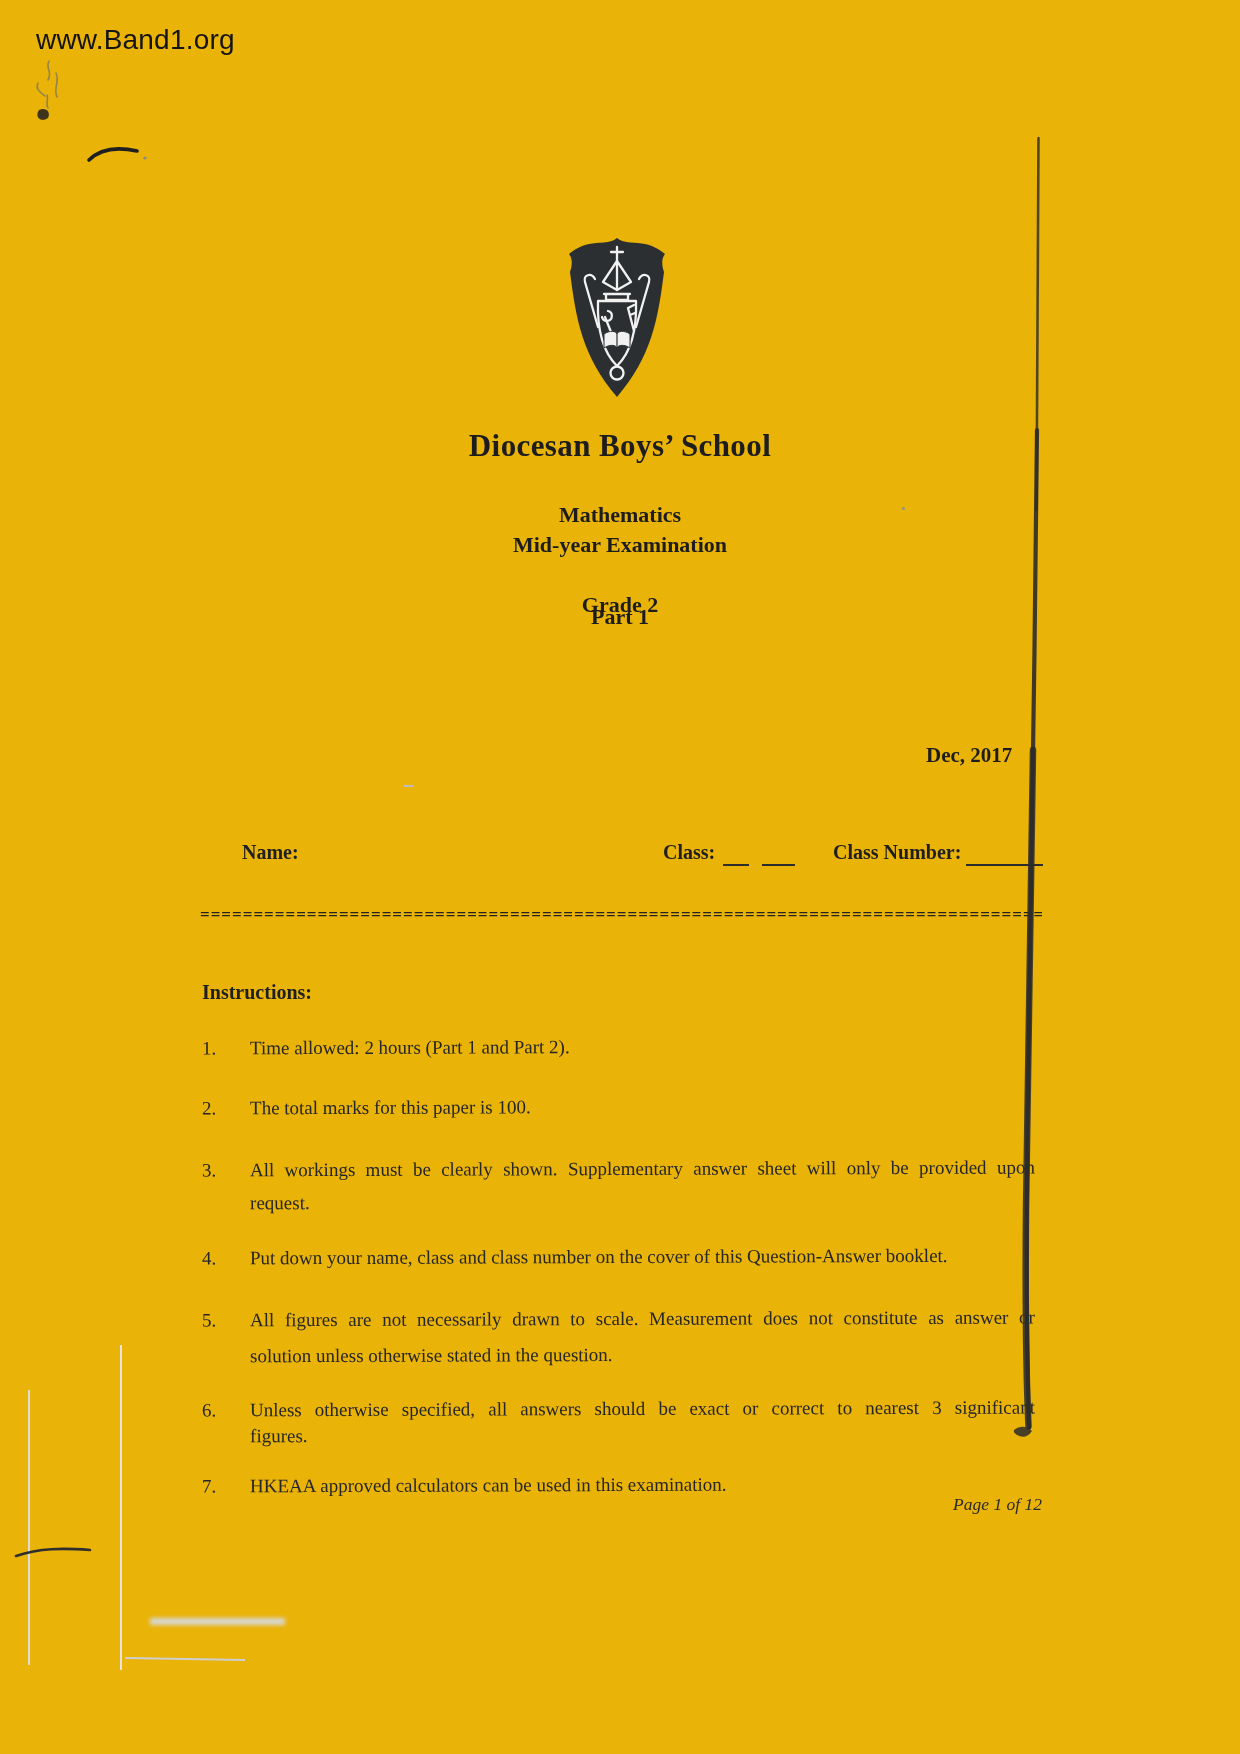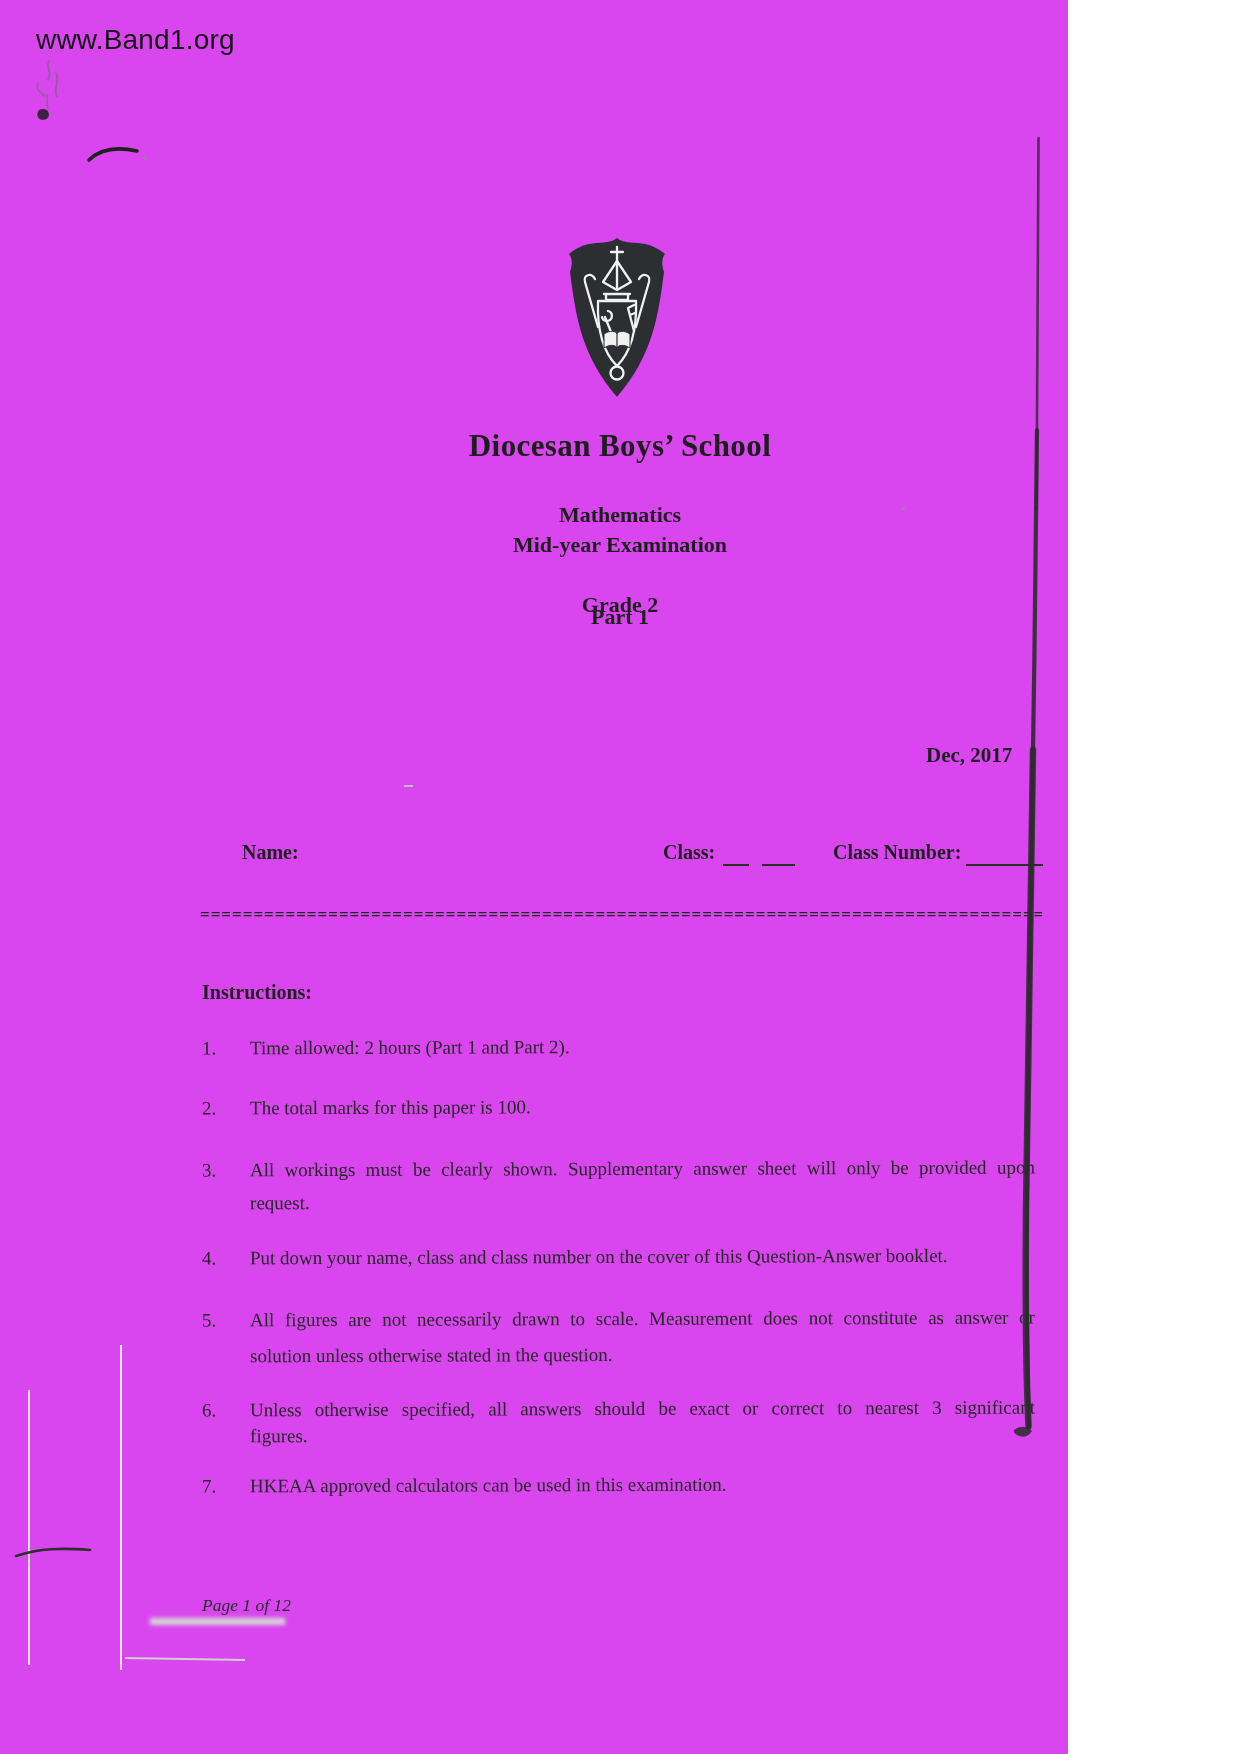--- a/index.html
+++ b/index.html
@@ -1,18 +1,18 @@
 <!DOCTYPE html>
 <html><head>
 <meta charset="utf-8">
 <style>
   html,body{margin:0;padding:0;background:#ffffff;}
   .page{
-    position:relative;width:1068px;height:1754px;overflow:hidden;
-    background:#d946ef;
+    position:relative;width:1240px;height:1754px;overflow:hidden;
+    background:#eab308;
     font-family:"Liberation Serif", serif;color:#222;
   }
   .abs{position:absolute;}
   .watermark{
     left:36px;top:24px;font-family:"Liberation Sans", sans-serif;
     font-size:28px;color:#141414;letter-spacing:.2px;
   }
   .center-line{left:2px;width:1236px;text-align:center;font-weight:bold;color:#1d1d1d;}
   .school-name{top:428px;font-size:31px;letter-spacing:.4px;}
   .subject{top:502px;font-size:22px;}
@@ -29,21 +29,21 @@
   }
   .ins-head{left:202px;top:981px;font-size:20px;font-weight:bold;color:#1f1f1f;text-align:center;}
   .ins-item{left:202px;width:840px;font-size:19px;color:#262626;transform:rotate(-0.2deg);}
   .ins-item .num{display:inline-block;width:48px;vertical-align:top;}
   .ins-item .itext{display:inline-block;width:785px;vertical-align:top;}
   .line{min-height:22px;}
   .lh33 .line{height:33px;}
   .lh36 .line{height:36px;}
   .lh26 .line{height:26px;}
   .j{text-align:justify;text-align-last:justify;}
-  .footer{left:202px;top:1595px;width:840px;text-align:left;
+  .footer{left:202px;top:1494px;width:840px;text-align:right;
     font-size:17.5px;font-style:italic;color:#2a2a2a;}
   .artifact{pointer-events:none;}
 </style>
 </head>
 <body>
 
 <div class="page">
 
   <div class="abs watermark">www.Band1.org</div>
 

